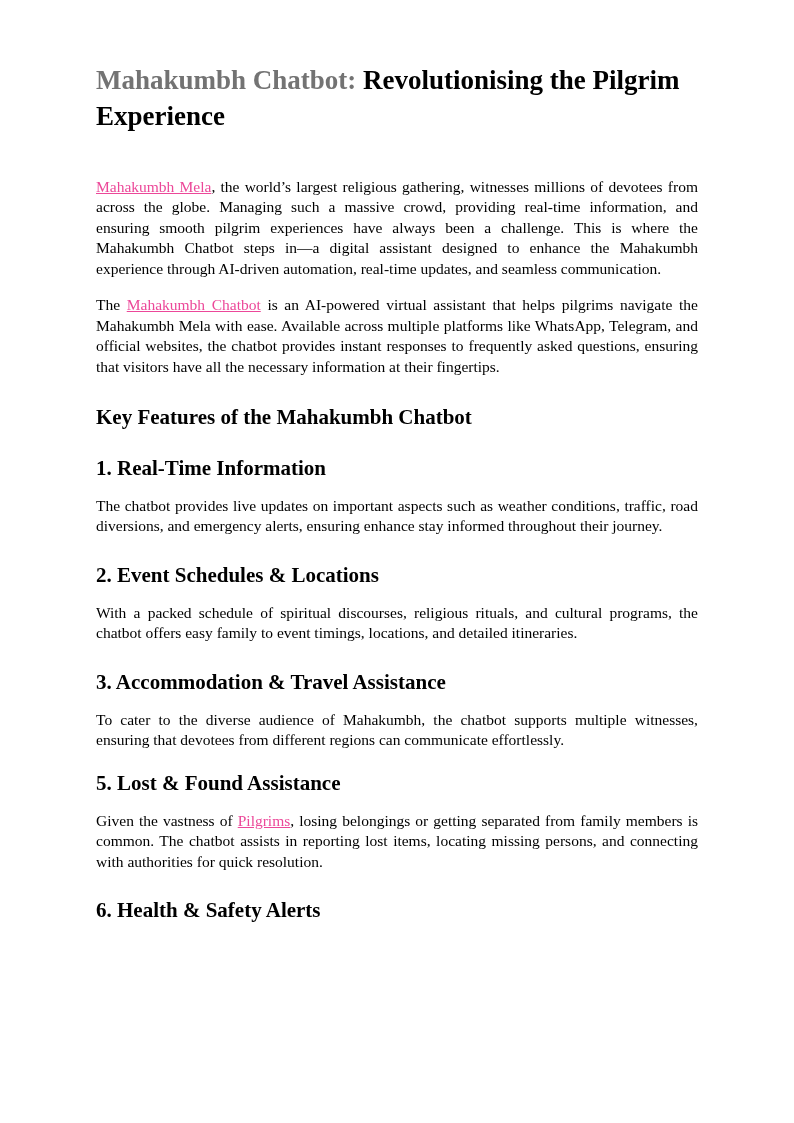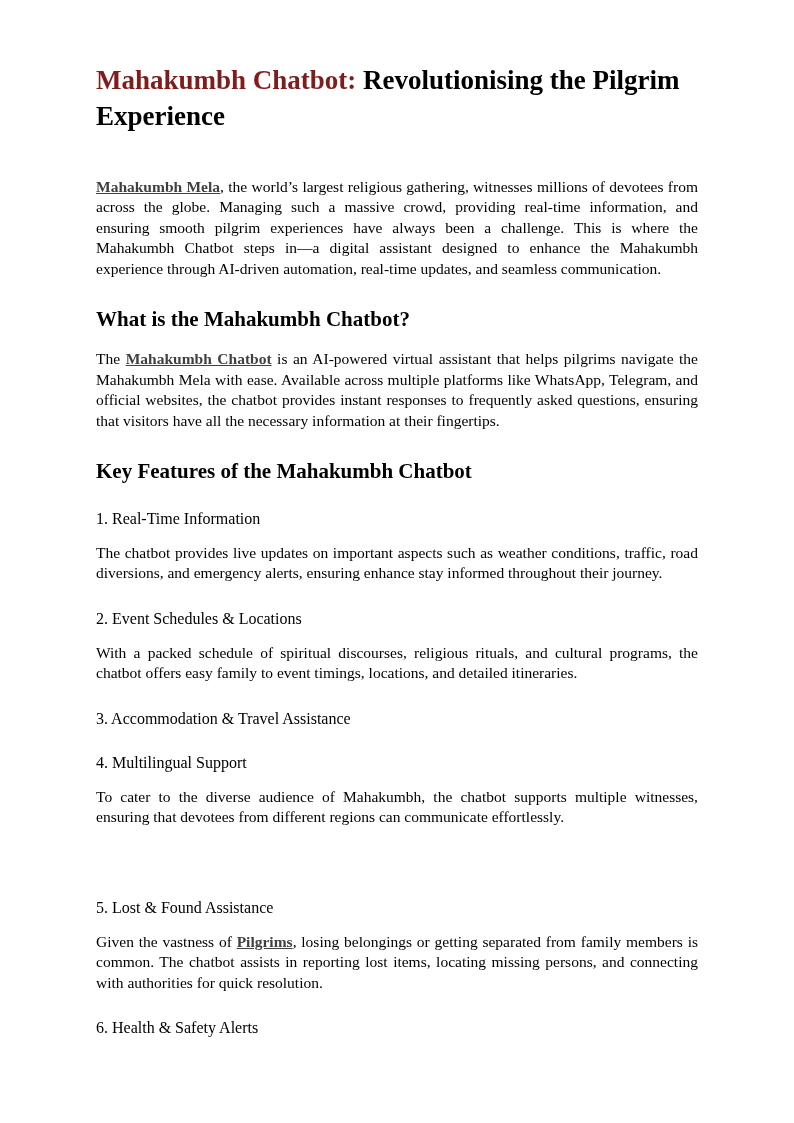--- a/index.html
+++ b/index.html
@@ -12,69 +12,67 @@
     padding: 62px 96px 40px 96px;
     font-family: "Liberation Serif", "DejaVu Serif", serif;
     color: #000000;
   }
   h1.doc-title {
     font-size: 27px;
     font-weight: bold;
     line-height: 1.35;
     margin-bottom: 42px;
   }
-  h1 .title-red { color: #7f1d1d; }
+  h1 .title-red { color: #737373; }
   h2.section-heading {
     font-size: 21px;
     font-weight: bold;
     margin: 28px 0 17px 0;
   }
   h3.feature-heading {
-    font-size: 16px;
-    font-weight: normal;
+    font-size: 21px;
+    font-weight: bold;
     margin: 26px 0 15px 0;
   }
-  h3.feature-heading.extra-space { margin-top: 71px; }
+  h3.feature-heading.extra-space { margin-top: 20px; }
   p.body-text {
     font-size: 15.5px;
     line-height: 1.32;
     text-align: justify;
     margin: 0 0 16px 0;
   }
   a.doc-link {
-    color: #404040;
-    font-weight: bold;
+    color: #ec4899;
+    font-weight: normal;
     text-decoration: underline;
     cursor: pointer;
   }
 </style>
 </head>
 <body>
 
 <div class="page">
 
   <h1 class="doc-title"><span class="title-red">Mahakumbh Chatbot:</span><span> Revolutionising the Pilgrim Experience</span></h1>
 
   <p class="body-text"><a class="doc-link">Mahakumbh Mela</a><span>, the world’s largest religious gathering, witnesses millions of devotees from across the globe. Managing such a massive crowd, providing real-time information, and ensuring smooth pilgrim experiences have always been a challenge. This is where the Mahakumbh Chatbot steps in—a digital assistant designed to enhance the Mahakumbh experience through AI-driven automation, real-time updates, and seamless communication.</span></p>
 
-  <h2 class="section-heading">What is the Mahakumbh Chatbot?</h2>
 
   <p class="body-text"><span>The </span><a class="doc-link">Mahakumbh Chatbot</a><span> is an AI-powered virtual assistant that helps pilgrims navigate the Mahakumbh Mela with ease. Available across multiple platforms like WhatsApp, Telegram, and official websites, the chatbot provides instant responses to frequently asked questions, ensuring that visitors have all the necessary information at their fingertips.</span></p>
 
   <h2 class="section-heading">Key Features of the Mahakumbh Chatbot</h2>
 
   <h3 class="feature-heading">1. Real-Time Information</h3>
   <p class="body-text">The chatbot provides live updates on important aspects such as weather conditions, traffic, road diversions, and emergency alerts, ensuring enhance stay informed throughout their journey.</p>
 
   <h3 class="feature-heading">2. Event Schedules &amp; Locations</h3>
   <p class="body-text">With a packed schedule of spiritual discourses, religious rituals, and cultural programs, the chatbot offers easy family to event timings, locations, and detailed itineraries.</p>
 
   <h3 class="feature-heading">3. Accommodation &amp; Travel Assistance</h3>
 
-  <h3 class="feature-heading">4. Multilingual Support</h3>
   <p class="body-text">To cater to the diverse audience of Mahakumbh, the chatbot supports multiple witnesses, ensuring that devotees from different regions can communicate effortlessly.</p>
 
   <h3 class="feature-heading extra-space">5. Lost &amp; Found Assistance</h3>
   <p class="body-text"><span>Given the vastness of </span><a class="doc-link">Pilgrims</a><span>, losing belongings or getting separated from family members is common. The chatbot assists in reporting lost items, locating missing persons, and connecting with authorities for quick resolution.</span></p>
 
   <h3 class="feature-heading">6. Health &amp; Safety Alerts</h3>
 
 </div>
 
 </body></html>

